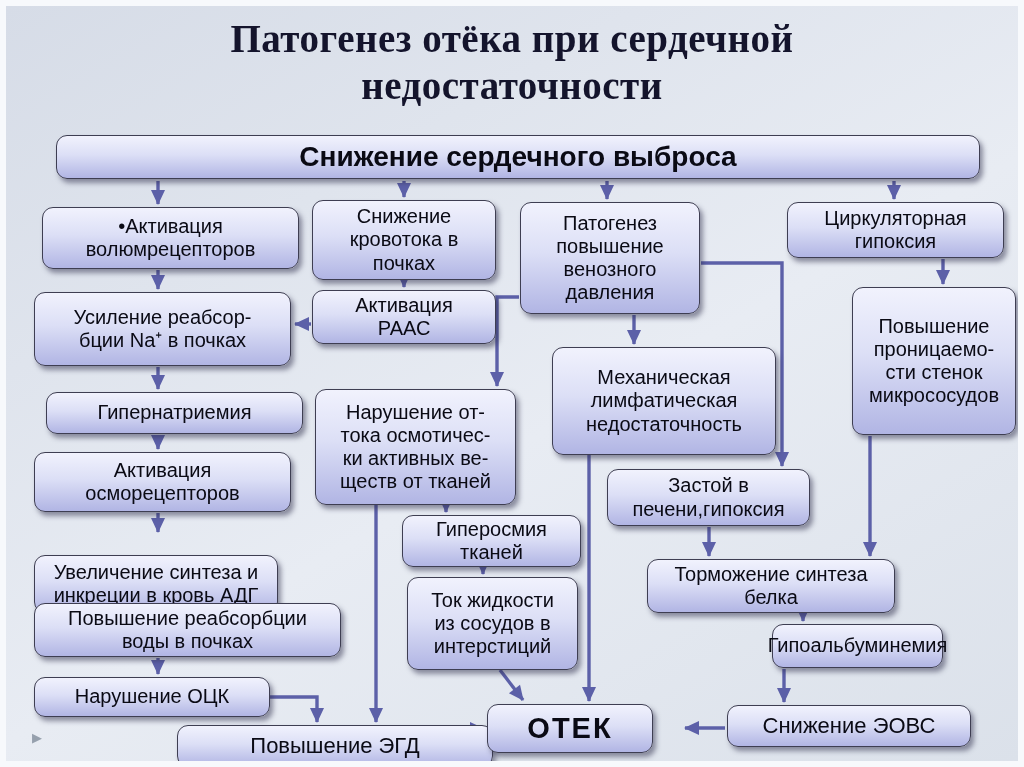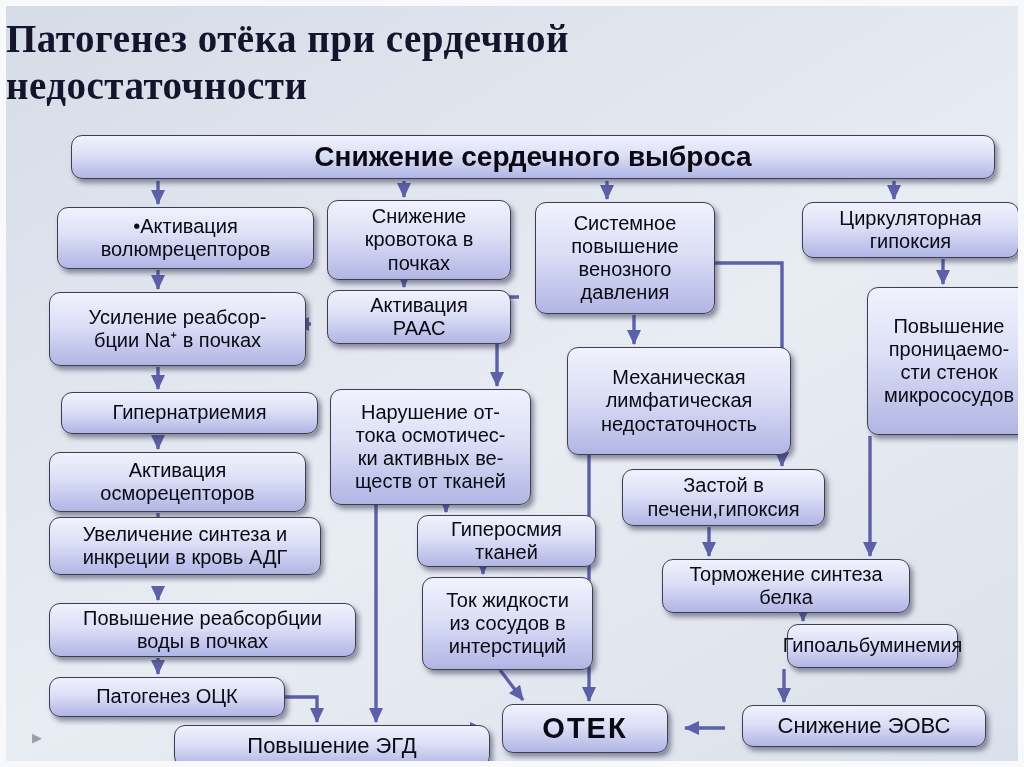--- a/index.html
+++ b/index.html
@@ -3,32 +3,32 @@
 <meta charset="utf-8">
 <style>
   html,body{margin:0;padding:0;background:#aeb6c4;}
   .slide{
     position:relative;width:1024px;height:767px;box-sizing:border-box;
     border:6px solid #f7f9fc;overflow:hidden;
     background:linear-gradient(150deg,#d6dce7 0%,#e8ecf3 55%,#dbe1ea 100%);
     font-family:"Liberation Sans",sans-serif;
   }
   .title{
-    position:absolute;top:10px;left:0;width:100%;
+    position:absolute;top:10px;left:0;width:100%;text-align:center;
     font-family:"Liberation Serif",serif;font-weight:bold;font-size:39px;
     line-height:1.2;color:#14142c;white-space:pre-line;letter-spacing:.5px;
   }
   svg.arrows{position:absolute;left:0;top:0;z-index:1;}
   .node{
     position:absolute;z-index:2;display:flex;align-items:center;justify-content:center;
     text-align:center;white-space:pre-line;box-sizing:border-box;
     border:1.6px solid #3e3e52;border-radius:11px;
     background:linear-gradient(180deg,#f1f2fd 0%,#dcdff6 45%,#b1b5e4 100%);
     box-shadow:3px 4px 5px rgba(45,45,75,.5);
-    font-size:20px;line-height:1.16;color:#0a0a14;padding:2px 4px;margin-left:15px;
+    font-size:20px;line-height:1.16;color:#0a0a14;padding:2px 4px;
   }
   .node.xl{font-size:28px;font-weight:bold;}
   .node.otek{font-size:29px;font-weight:bold;letter-spacing:2px;}
   .node.lg{font-size:22px;}
   .nav-tri{position:absolute;left:26px;top:724px;font-size:13px;color:#96a0ad;z-index:2;}
 </style>
 </head>
 <body>
 
 <div class="slide">
@@ -72,21 +72,21 @@
       <polyline points="864,430 864,550" fill="none" stroke="#5c60a8" stroke-width="3.4" marker-end="url(#arrowhead)"></polyline>
     </svg>
 
   <div class="node xl" style="left:50px;top:129px;width:924px;height:44px">Снижение сердечного выброса</div>
 
   <div class="node" style="left:36px;top:201px;width:257px;height:62px">•Активация
 волюмрецепторов</div>
   <div class="node" style="left:306px;top:194px;width:184px;height:80px">Снижение
 кровотока в
 почках</div>
-  <div class="node" style="left:514px;top:196px;width:180px;height:112px">Системное
+  <div class="node" style="left:514px;top:196px;width:180px;height:112px">Патогенез
 повышение
 венозного
 давления</div>
   <div class="node" style="left:28px;top:286px;width:257px;height:74px">Усиление реабсор-
 бции Na⁺ в почках</div>
 
   <div class="node" style="left:781px;top:196px;width:217px;height:56px">Циркуляторная
 гипоксия</div>
   <div class="node" style="left:306px;top:284px;width:184px;height:54px">Активация
 РААС</div>
@@ -102,33 +102,33 @@
   <div class="node" style="left:309px;top:383px;width:201px;height:116px">Нарушение от-
 тока осмотичес-
 ки активных ве-
 ществ от тканей</div>
 
   <div class="node" style="left:28px;top:446px;width:257px;height:60px">Активация
 осморецепторов</div>
   <div class="node" style="left:601px;top:463px;width:203px;height:57px">Застой в
 печени,гипоксия</div>
 
-  <div class="node" style="left:28px;top:511px;width:272px;height:58px">Увеличение синтеза и
+  <div class="node" style="left:28px;top:549px;width:244px;height:58px">Увеличение синтеза и
 инкреции в кровь АДГ</div>
   <div class="node" style="left:396px;top:509px;width:179px;height:52px">Гиперосмия
 тканей</div>
   <div class="node" style="left:28px;top:597px;width:307px;height:54px">Повышение реабсорбции
 воды в почках</div>
 
   <div class="node" style="left:641px;top:553px;width:248px;height:54px">Торможение синтеза
 белка</div>
   <div class="node" style="left:401px;top:571px;width:171px;height:93px">Ток жидкости
 из сосудов в
 интерстиций</div>
   <div class="node" style="left:766px;top:618px;width:171px;height:44px">Гипоальбуминемия</div>
 
-  <div class="node" style="left:28px;top:671px;width:236px;height:40px">Патогенез ОЦК</div>
-  <div class="node lg" style="left:153px;top:719px;width:316px;height:42px">Повышение ЭГД</div>
+  <div class="node" style="left:28px;top:671px;width:236px;height:40px">Нарушение ОЦК</div>
+  <div class="node lg" style="left:171px;top:719px;width:316px;height:42px">Повышение ЭГД</div>
   <div class="node otek" style="left:481px;top:698px;width:166px;height:49px">ОТЕК</div>
   <div class="node lg" style="left:721px;top:699px;width:244px;height:42px">Снижение ЭОВС</div>
 
   <div class="nav-tri">▶</div>
 </div>
 
 </body></html>

